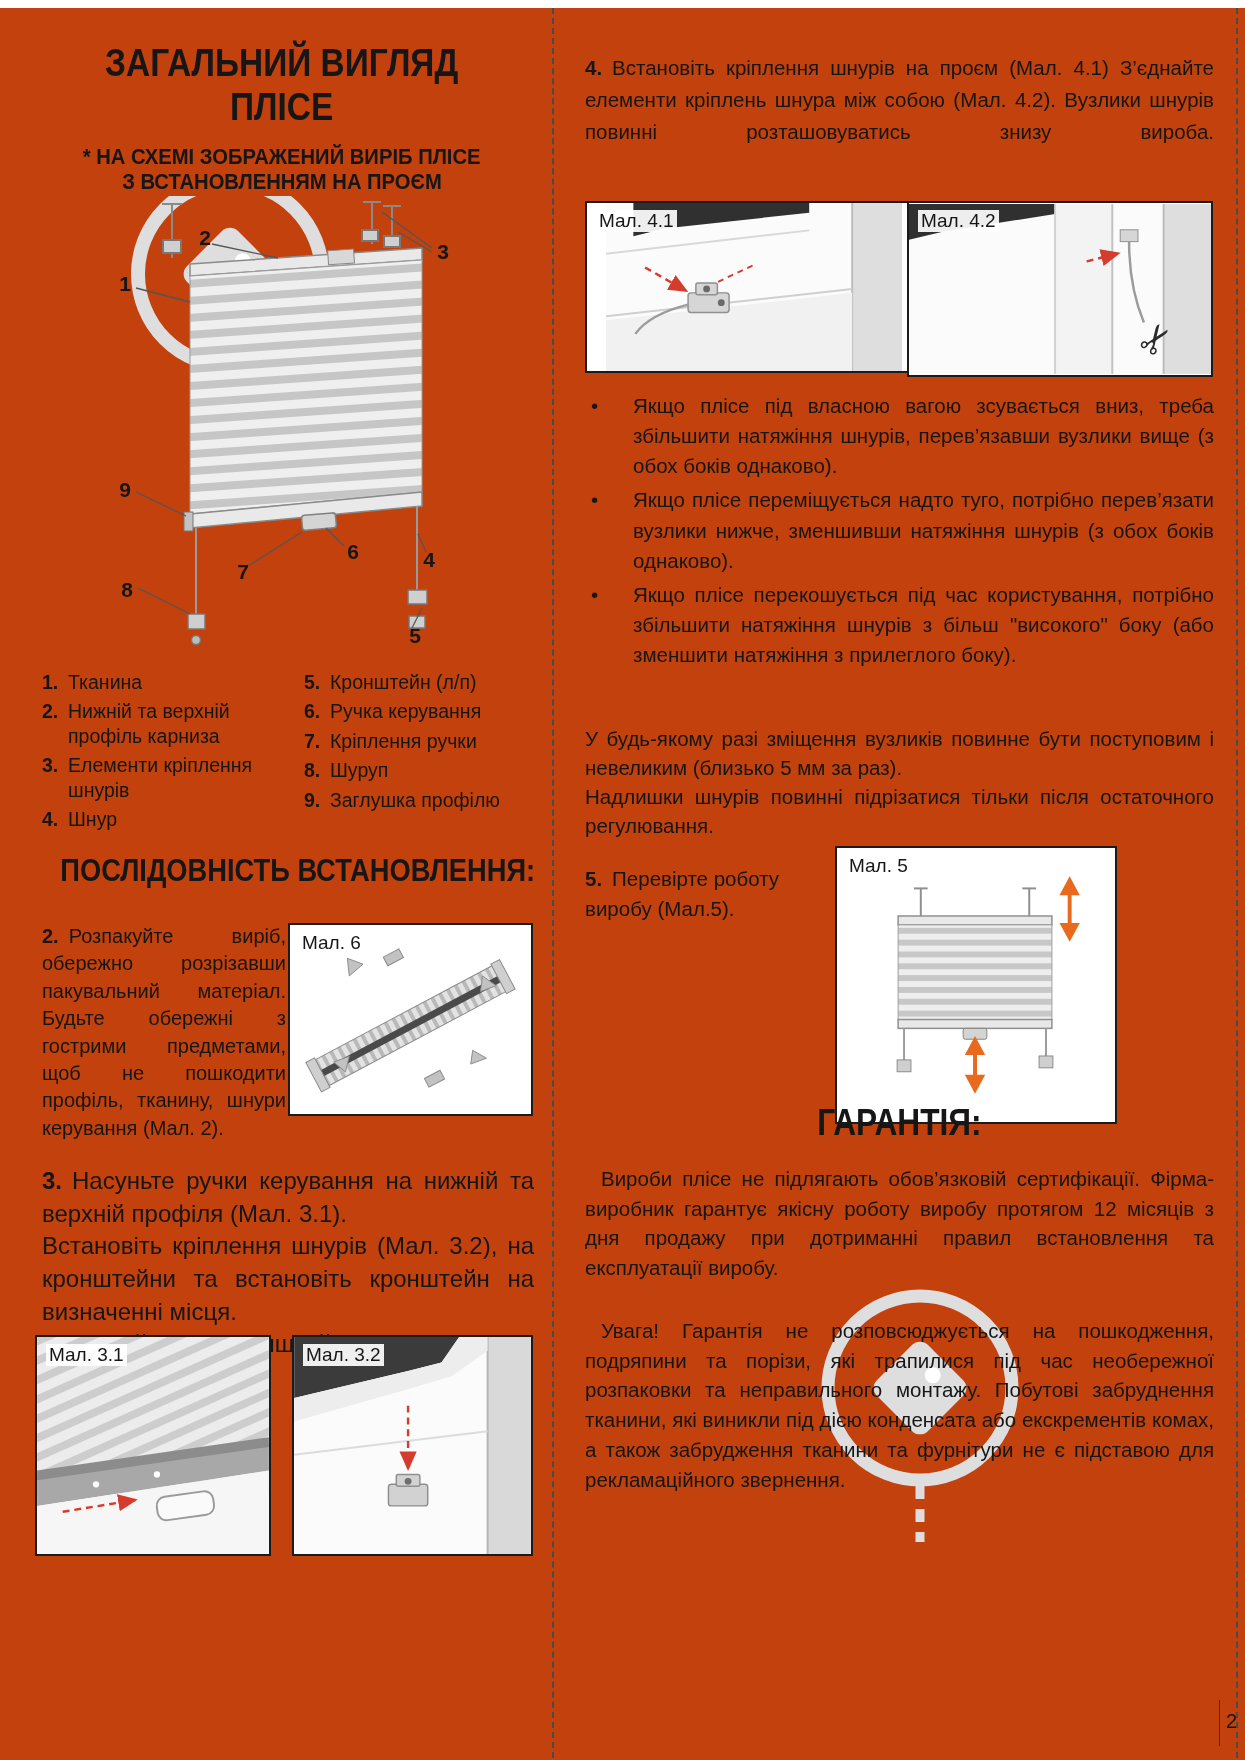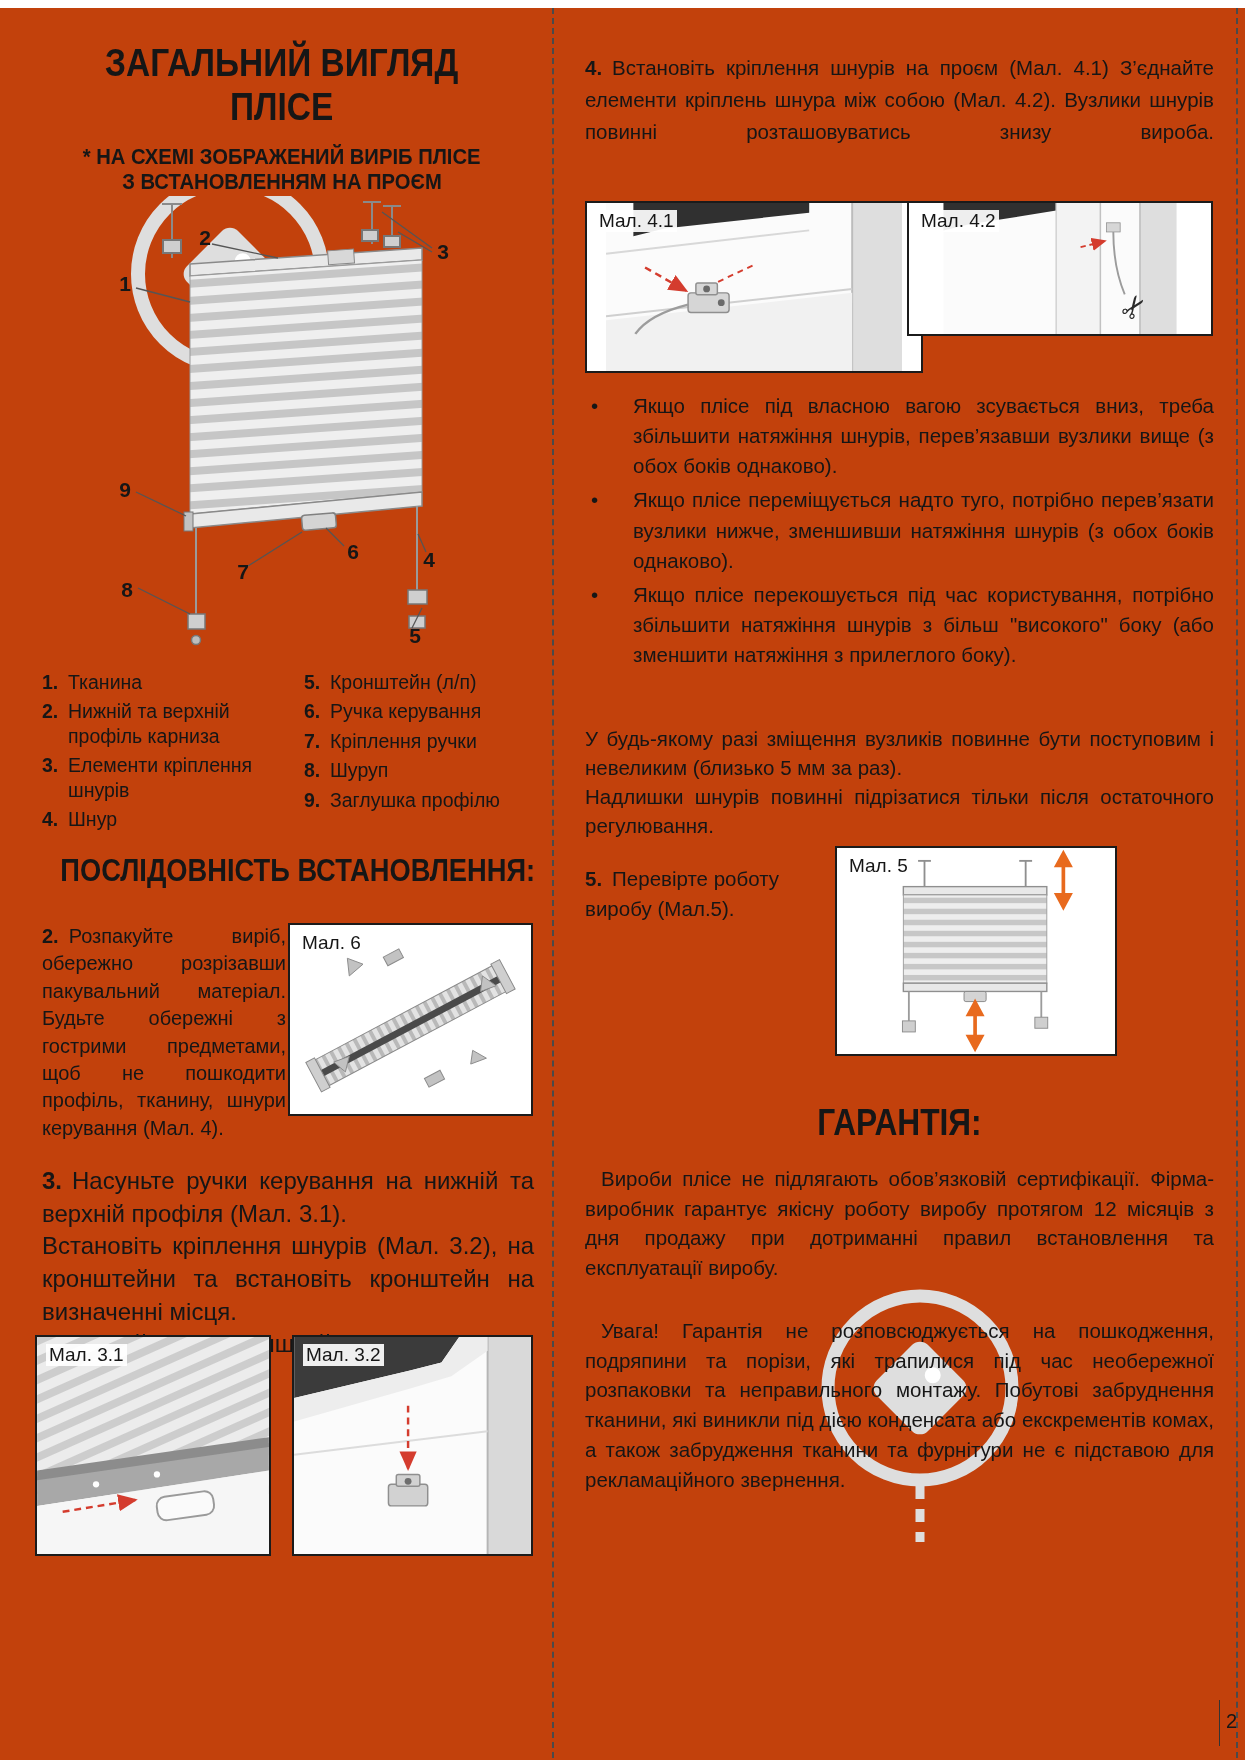--- a/index.html
+++ b/index.html
@@ -151,21 +151,21 @@
           <span>Заглушка профілю</span>
         </div>
     </div>
   </div>
 
   <div class="abs" style="left:28px;top:845px;width:508px;text-align:center;font-size:31px;font-weight:bold">
     <span class="cond">ПОСЛІДОВНІСТЬ ВСТАНОВЛЕННЯ:</span>
   </div>
 
   <div class="abs jp" style="left:42px;top:915px;width:244px;font-size:20px;line-height:1.37">
-    <b class="snum">2.</b><span>Розпакуйте виріб, обережно розрізавши пакувальний матеріал. Будьте обережні з гострими предметами, щоб не пошкодити профіль, тканину, шнури керування (Мал. 4).</span>
+    <b class="snum">2.</b><span>Розпакуйте виріб, обережно розрізавши пакувальний матеріал. Будьте обережні з гострими предметами, щоб не пошкодити профіль, тканину, шнури керування (Мал. 2).</span>
   </div>
   <div class="fig" style="left:288px;top:915px;width:245px;height:193px">
     <span class="figcap">Мал. 6</span>
     <svg viewBox="0 0 245 193">
       <defs>
         <pattern id="p2" width="9" height="30" patternUnits="userSpaceOnUse">
           <rect width="9" height="30" fill="#e3e3e3"></rect>
           <rect width="4" height="30" fill="#b9b9b9"></rect>
         </pattern>
       </defs>
@@ -264,21 +264,21 @@
         <rect x="92" y="82" width="22" height="12" rx="2"></rect>
       </g>
       <circle cx="103" cy="88" r="3.5" fill="#6a6a6a"></circle>
       <circle cx="118" cy="102" r="3.5" fill="#6a6a6a"></circle>
       <path d="M84,104 C60,110 40,120 30,134" stroke="#9c9c9c" stroke-width="2.5" fill="none"></path>
       <line x1="40" y1="66" x2="82" y2="90" stroke="#d43c2e" stroke-width="2.5" stroke-dasharray="7 5" marker-end="url(#ah41)"></line>
       <line x1="150" y1="64" x2="112" y2="82" stroke="#d43c2e" stroke-width="2" stroke-dasharray="6 5"></line>
     </svg>
   </div>
 
-  <div class="fig" style="left:907px;top:193px;width:306px;height:135px">
+  <div class="fig" style="left:907px;top:193px;width:306px;height:176px">
     <span class="figcap">Мал. 4.2</span>
     <svg viewBox="0 0 306 172">
       <defs>
         <marker id="ah42" markerWidth="9" markerHeight="8" refX="7" refY="3.5" orient="auto">
           <polygon points="0,0 8,3.5 0,7" fill="#d43c2e"></polygon>
         </marker>
       </defs>
       <rect width="306" height="172" fill="#fbfbfb"></rect>
       <polygon points="0,0 148,0 148,10 34,28 0,36" fill="#303030"></polygon>
       <rect x="148" y="0" width="58" height="172" fill="#f3f3f3"></rect>
@@ -309,21 +309,21 @@
   </div>
 
   <div class="abs" style="left:585px;top:716px;width:629px;font-size:20.5px;line-height:1.42">
     <p class="jp">У будь-якому разі зміщення вузликів повинне бути поступовим і невеликим (близько 5 мм за раз).</p>
     <p class="jp">Надлишки шнурів повинні підрізатися тільки після остаточного регулювання.</p>
   </div>
 
   <div class="abs" style="left:585px;top:856px;width:250px;font-size:20.5px;line-height:1.45">
     <b class="snum">5.</b><span>Перевірте роботу виробу (Мал.5).</span>
   </div>
-  <div class="fig" style="left:835px;top:838px;width:282px;height:210px">
+  <div class="fig" style="left:835px;top:838px;width:282px;height:278px">
     <span class="figcap">Мал. 5</span>
     <svg viewBox="0 0 282 224">
       <defs>
         <pattern id="p5" width="10" height="12" patternUnits="userSpaceOnUse">
           <rect width="10" height="12" fill="#eeeeee"></rect>
           <rect y="6" width="10" height="6" fill="#c7c7c7"></rect>
         </pattern>
       </defs>
       <g stroke="#8f8f8f" stroke-width="2">
         <line x1="85" y1="14" x2="85" y2="42"></line>

